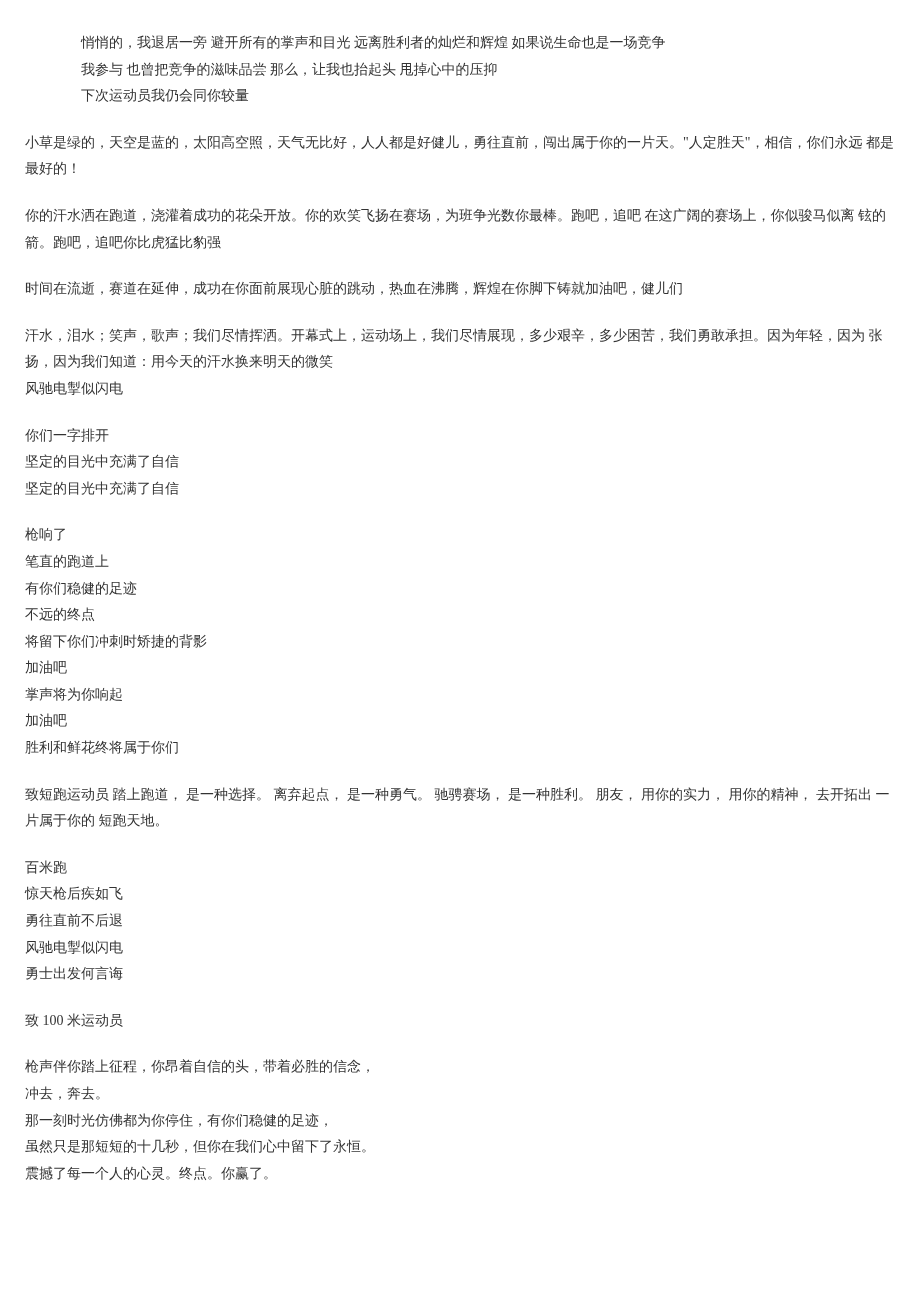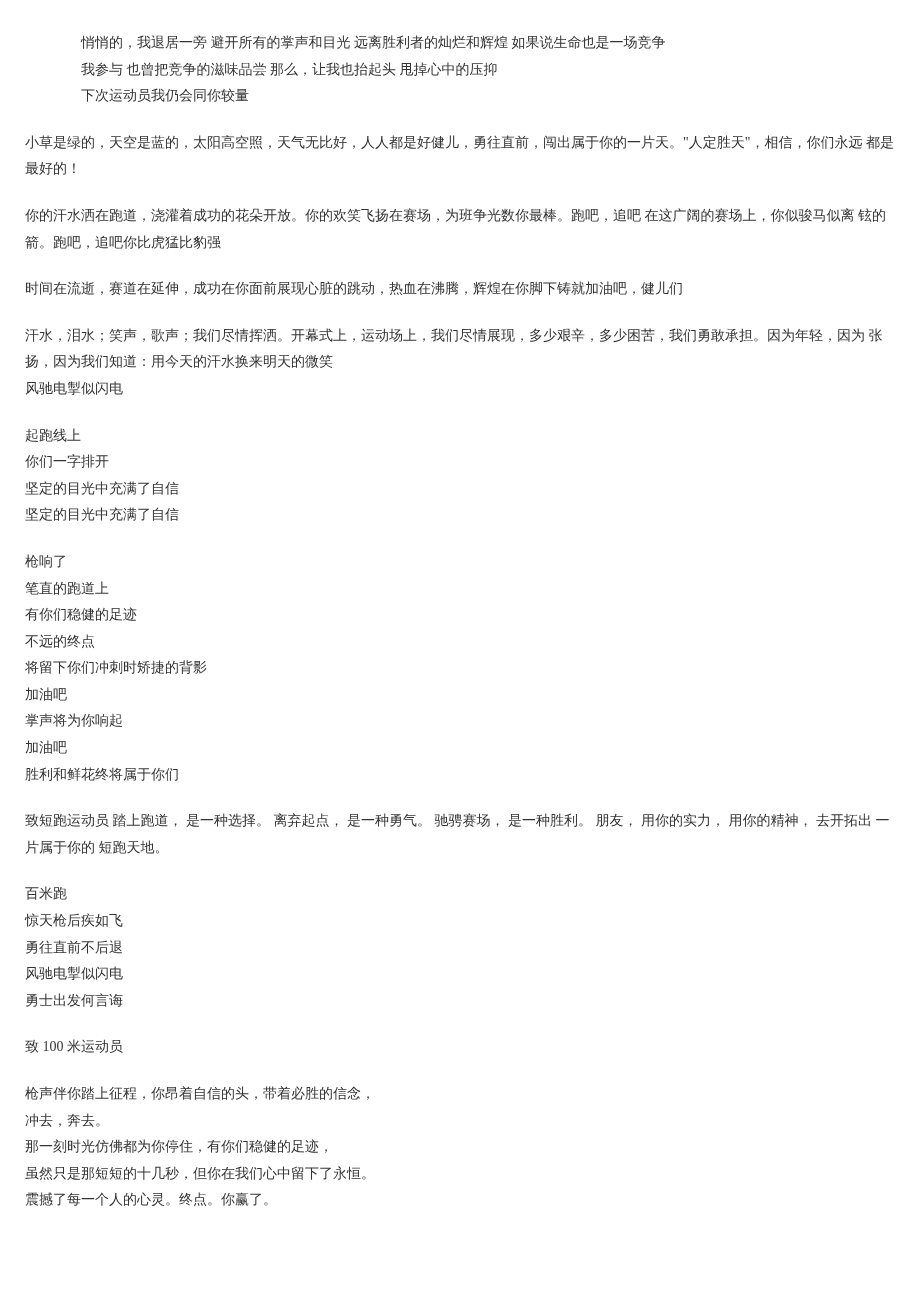--- a/index.html
+++ b/index.html
@@ -37,21 +37,20 @@
 <div class="para">你的汗水洒在跑道，浇灌着成功的花朵开放。你的欢笑飞扬在赛场，为班争光数你最棒。跑吧，追吧 在这广阔的赛场上，你似骏马似离 铉的箭。跑吧，追吧你比虎猛比豹强</div>
 
 <div class="para">时间在流逝，赛道在延伸，成功在你面前展现心脏的跳动，热血在沸腾，辉煌在你脚下铸就加油吧，健儿们</div>
 
 <div class="para">
   <span class="line">汗水，泪水；笑声，歌声；我们尽情挥洒。开幕式上，运动场上，我们尽情展现，多少艰辛，多少困苦，我们勇敢承担。因为年轻，因为 张扬，因为我们知道：用今天的汗水换来明天的微笑</span>
   <span class="line">风驰电掣似闪电</span>
 </div>
 
 <div class="para">
-  <span class="line">起跑线上</span>
   <span class="line">你们一字排开</span>
   <span class="line">坚定的目光中充满了自信</span>
   <span class="line">坚定的目光中充满了自信</span>
 </div>
 
 <div class="para">
   <span class="line">枪响了</span>
   <span class="line">笔直的跑道上</span>
   <span class="line">有你们稳健的足迹</span>
   <span class="line">不远的终点</span>

